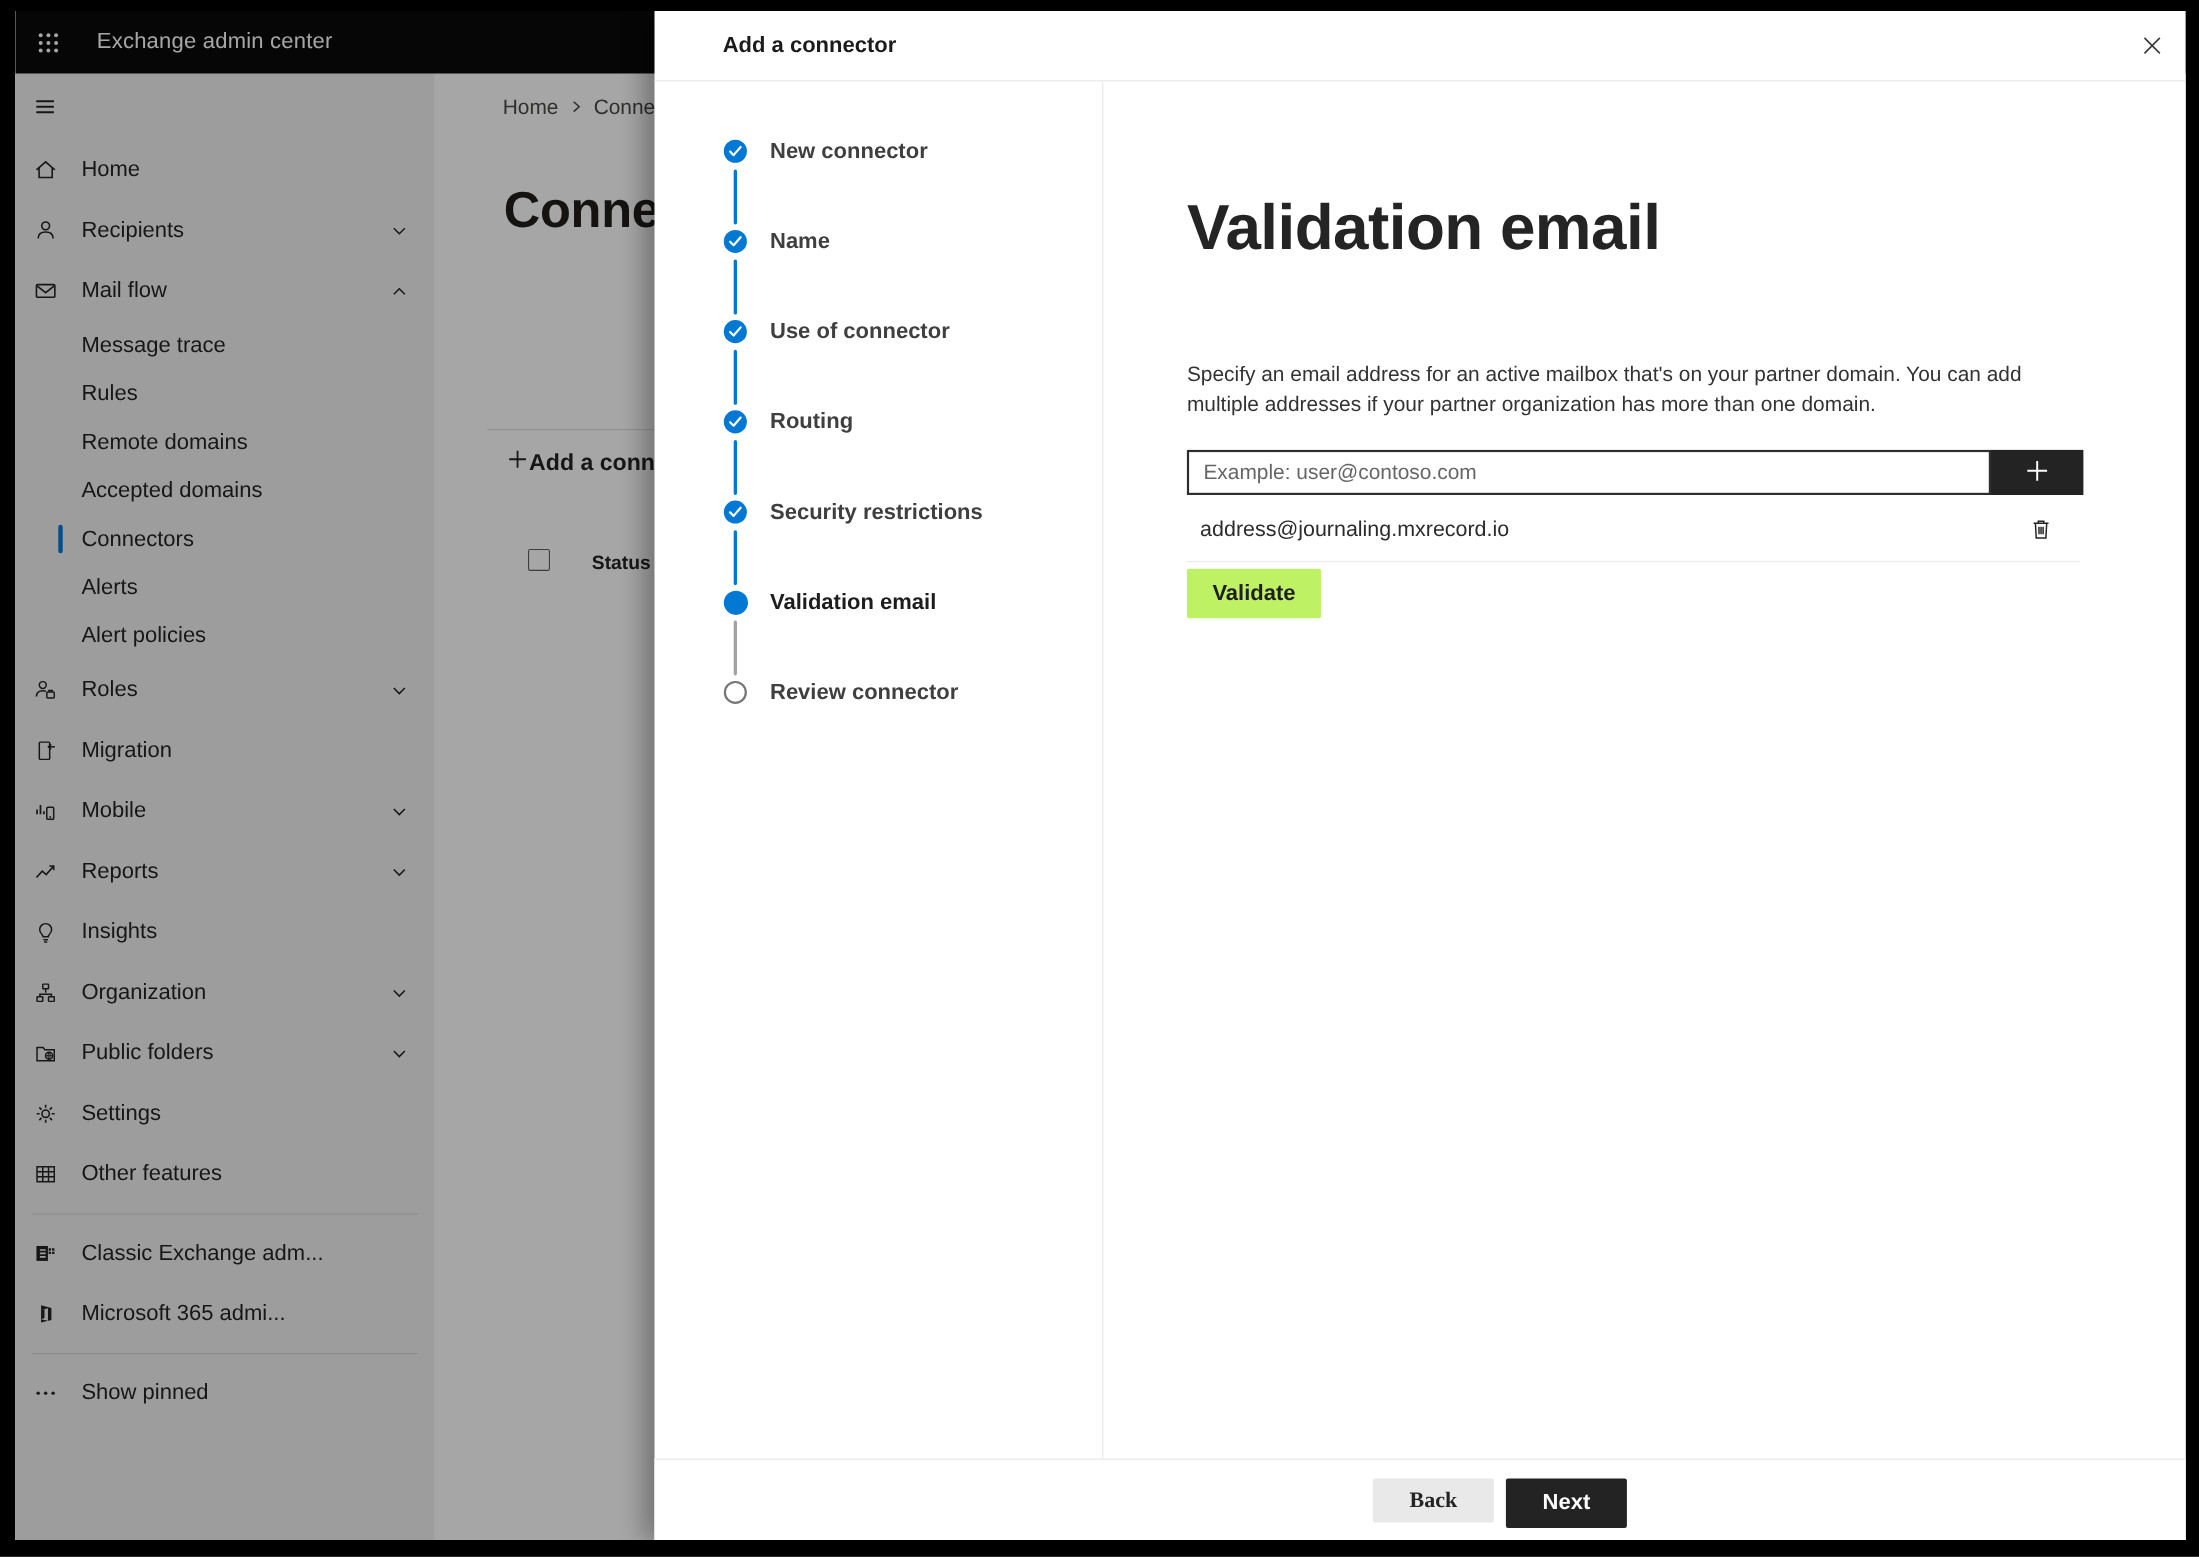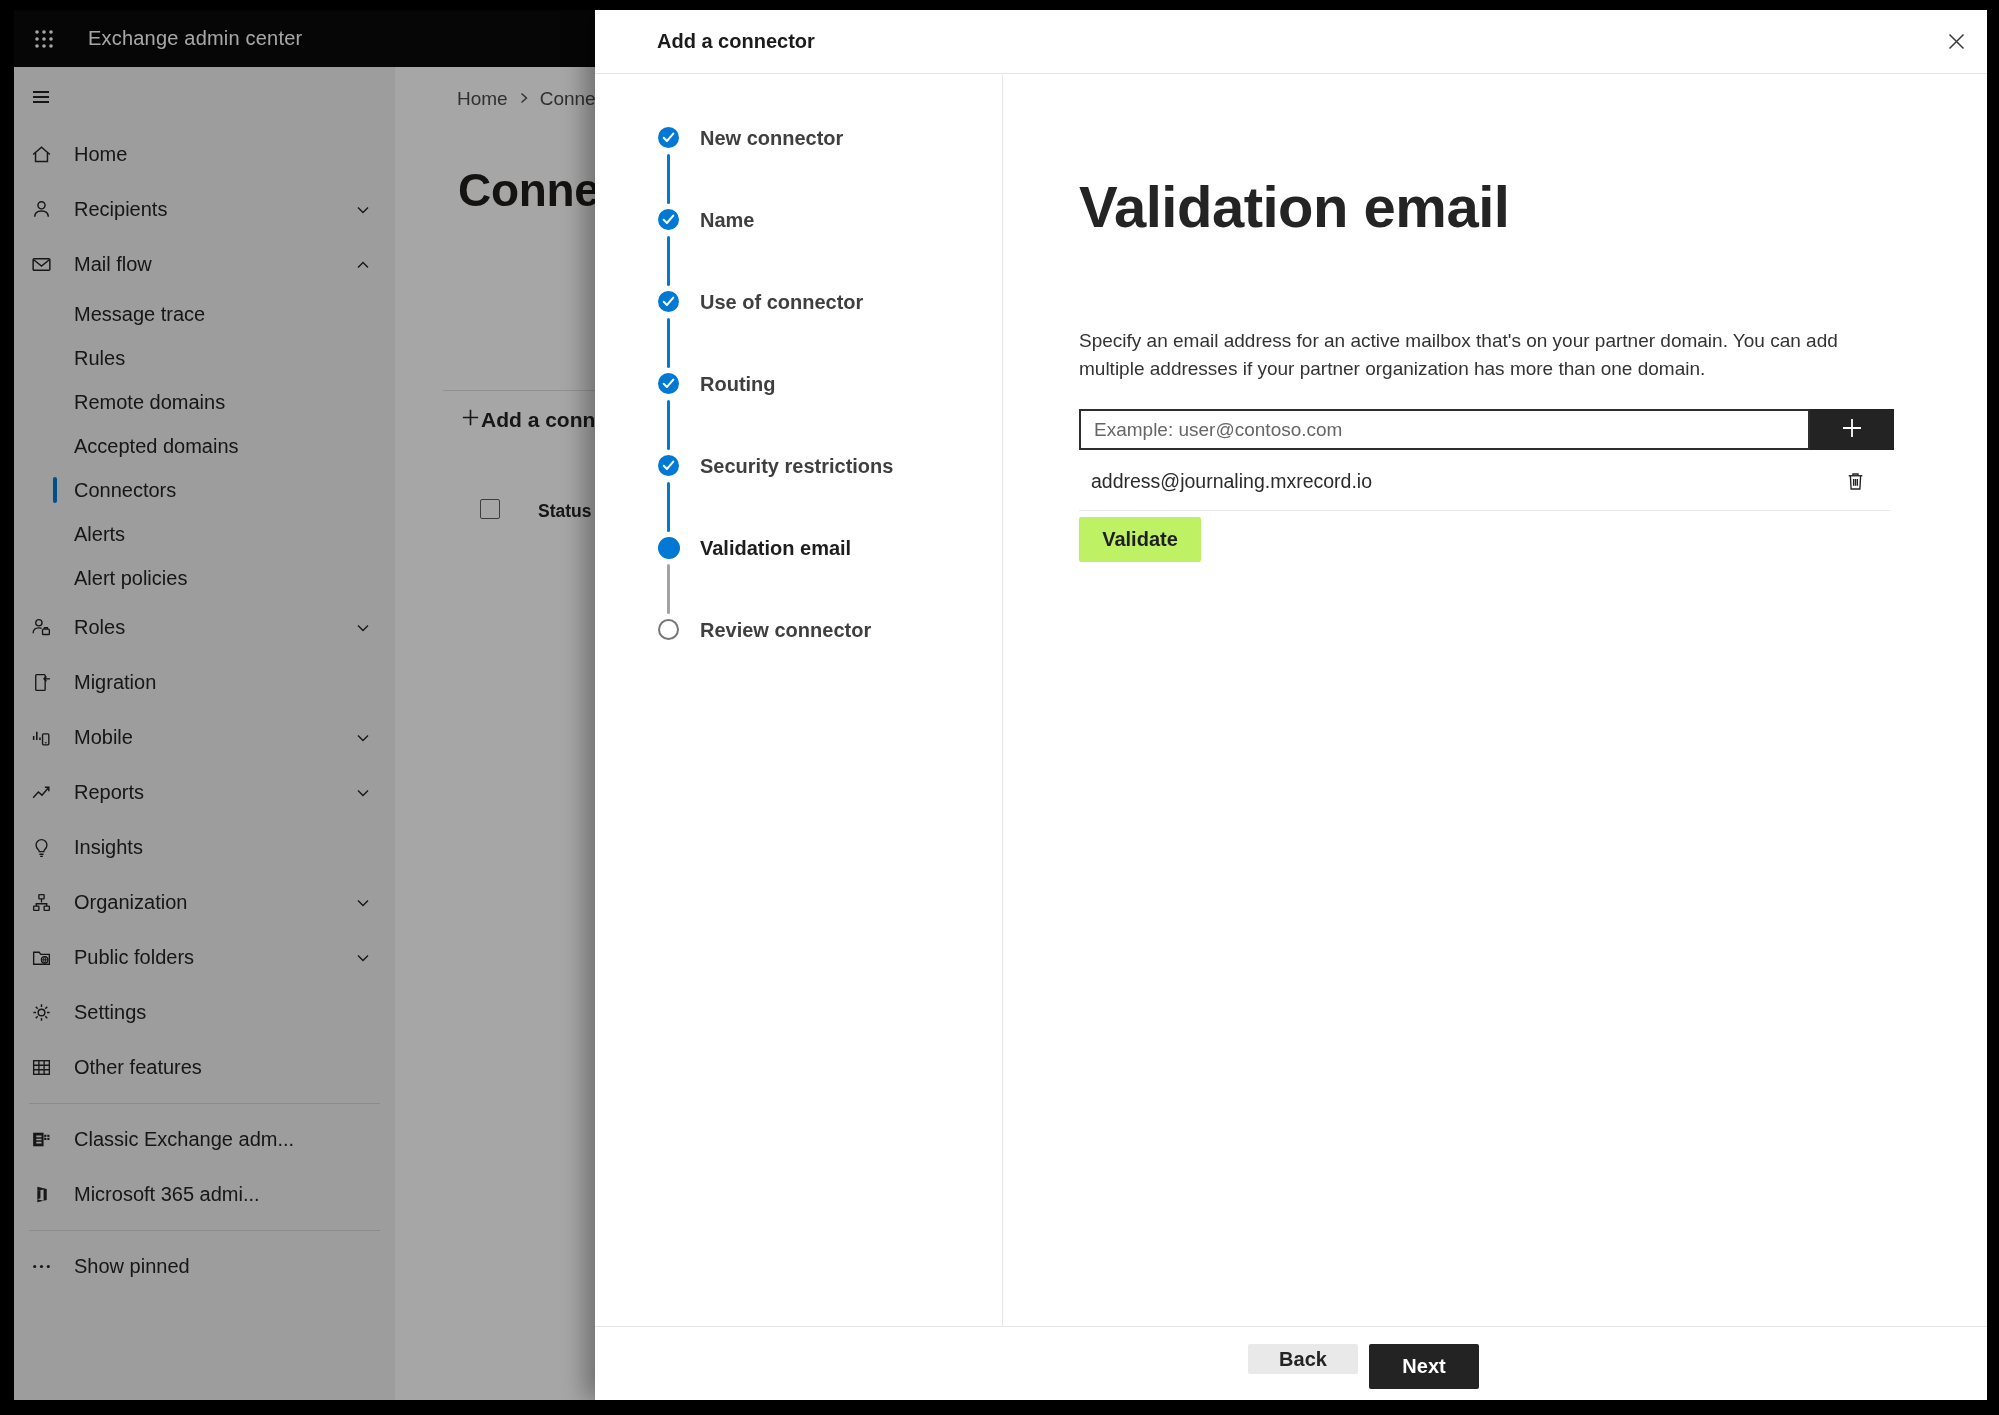--- a/index.html
+++ b/index.html
@@ -67,21 +67,21 @@
   .email-input { flex:1; height:41px; border:2px solid #2e2e2e; border-radius:0; font-size:19px; padding:0 13px; color:#242424; outline:none; font-family:inherit; background:#fff; }
   .email-input::placeholder { color:#666666; opacity:1; }
   .plusbtn { width:84px; height:41px; background:#232323; border:none; display:flex; align-items:center; justify-content:center; cursor:pointer; flex:none; }
   .addrrow { position:absolute; left:75px; top:386px; width:815px; height:40px; display:flex; align-items:center; padding-left:12px; }
   .addr-text { font-size:19.5px; color:#2b2b2b; white-space:nowrap; }
   .trashbtn { margin-left:auto; margin-right:24px; width:30px; height:30px; display:flex; align-items:center; justify-content:center; cursor:pointer; background:none; border:none; }
   .rowdivider { position:absolute; left:75px; top:435px; width:812px; height:1px; background:#e9e9e9; }
   .validatebtn { position:absolute; left:75px; top:442px; width:122px; height:45px; background:#bef264; border:none; border-radius:2px; font-size:20px; font-weight:600; color:#1f1f1f; cursor:pointer; font-family:inherit; }
 
   .pfooter { position:absolute; left:0; right:0; bottom:0; height:74px; border-top:1px solid #e5e5e5; background:#fff; }
-  .backbtn { position:absolute; left:653px; top:17px; width:110px; height:30px; background:#e9e9e9; border:none; border-radius:2px; font-size:20px; font-weight:600; color:#242424; cursor:pointer; font-family:Liberation Sans, sans-serif; }
+  .backbtn { position:absolute; left:653px; top:17px; width:110px; height:40px; background:#e9e9e9; border:none; border-radius:2px; font-size:20px; font-weight:600; color:#242424; cursor:pointer; font-family:Liberation Serif, serif; }
   .nextbtn { position:absolute; left:774px; top:17px; width:110px; height:45px; background:#232323; border:none; border-radius:2px; font-size:20px; font-weight:600; color:#ffffff; cursor:pointer; font-family:inherit; }
 </style>
 </head>
 <body>
 
 <div class="stage">
   <div class="window">
 
     <div class="topbar">
       <span class="waffle">

